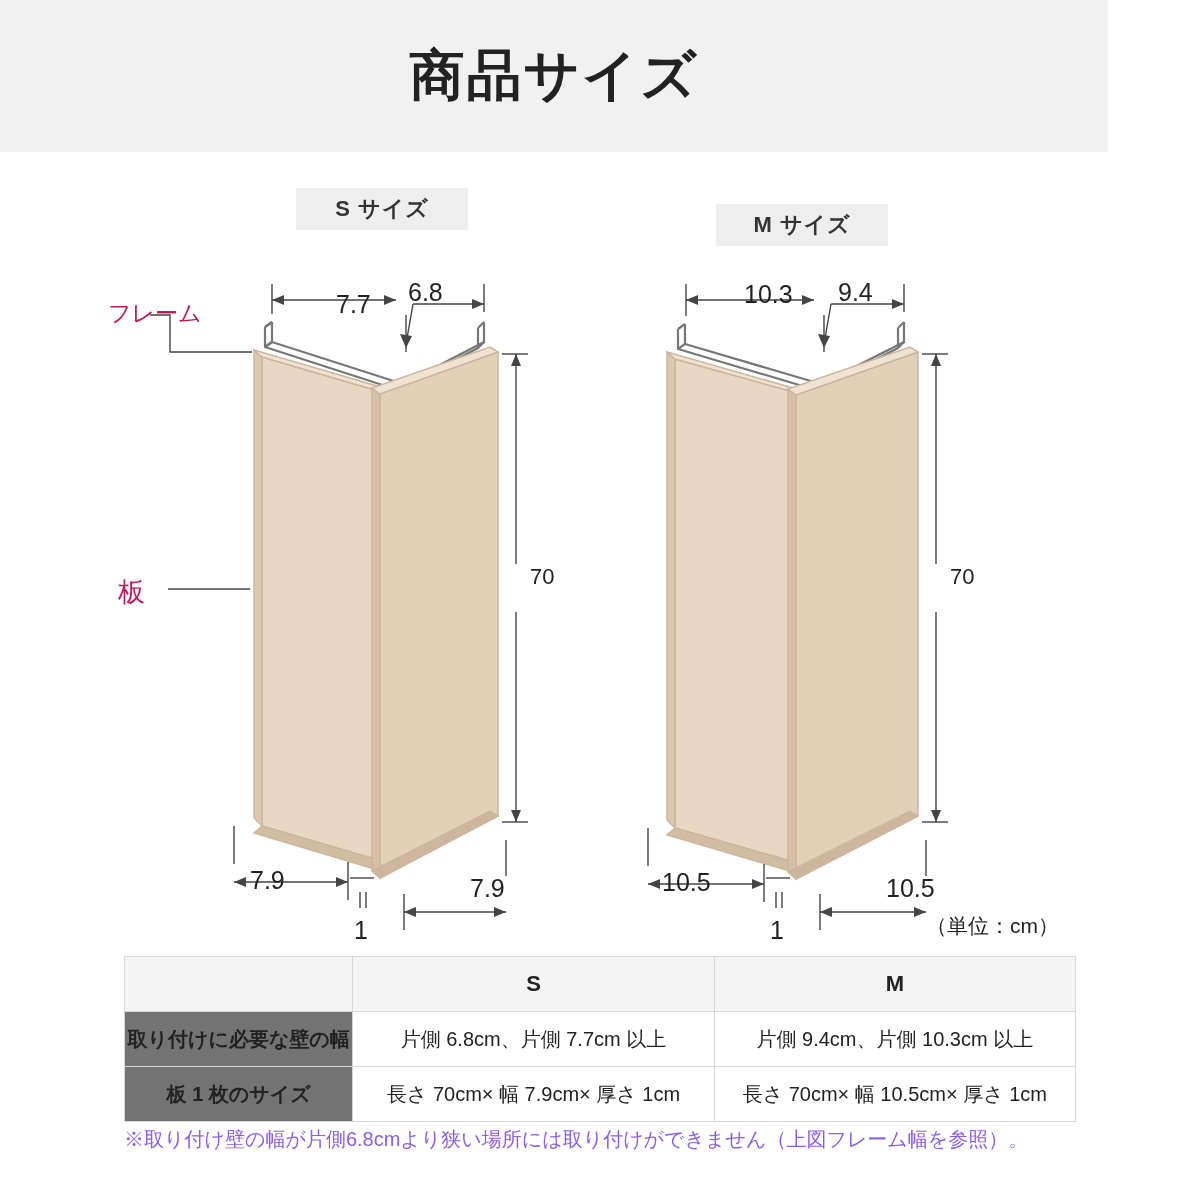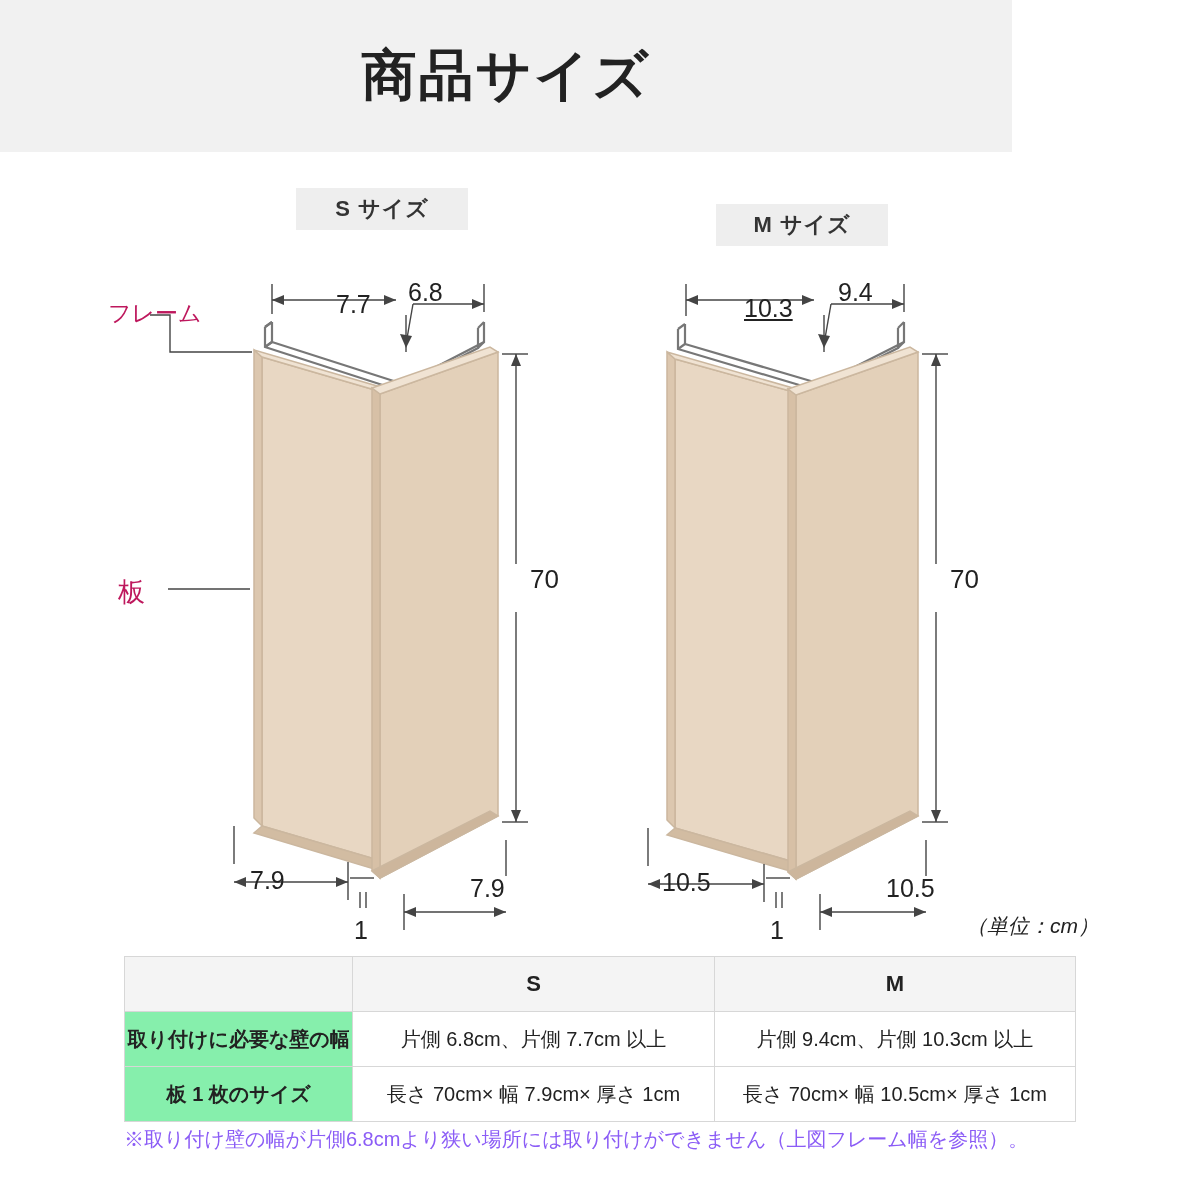--- a/index.html
+++ b/index.html
@@ -12,21 +12,21 @@
     background: #ffffff;
     font-family: "Liberation Sans", sans-serif;
     color: #2b2b2b;
     position: relative;
     overflow: hidden;
   }
   .header {
     position: absolute;
     left: 0;
     top: 0;
-    width: 1012px;
+    width: 1108px;
     height: 152px;
     background: #f1f1f1;
     display: flex;
     align-items: center;
     justify-content: center;
   }
   .header-title {
     font-size: 55px;
     font-weight: bold;
     letter-spacing: 2px;
@@ -60,21 +60,21 @@
     white-space: nowrap;
   }
   .dim-text {
     position: absolute;
     font-size: 25px;
     color: #222222;
     white-space: nowrap;
   }
   .dim-vert {
     position: absolute;
-    font-size: 26px;
+    font-size: 22px;
     color: #222222;
     white-space: nowrap;
   }
   .unit-text {
     position: absolute;
     font-size: 21px;
     color: #222222;
     white-space: nowrap;
   }
   svg.diagram {
@@ -108,21 +108,21 @@
   }
   .spec-table .col-head {
     width: 228px;
     background: #f4f4f4;
     font-weight: bold;
     font-size: 20px;
   }
   .spec-table .col-s { width: 362px; }
   .spec-table .col-m { width: 362px; }
   .spec-table tbody .row-label {
-    background: #86efac;
+    background: #737373;
     font-weight: bold;
   }
 
   .notes {
     position: absolute;
     left: 124px;
     top: 972px;
     width: 980px;
     font-size: 20px;
     line-height: 1.55;
@@ -298,28 +298,28 @@
   <div class="label-text" style="left:108px; top:146px;">フレーム</div>
   <div class="label-text" style="left:118px; top:422px; font-size:27px;">板</div>
 
   <div class="dim-text" style="left:336px; top:126px;margin-top:12px;">7.7</div>
   <div class="dim-text" style="left:408px; top:126px;">6.8</div>
   <div class="dim-vert" style="left:530px; top:412px;">70</div>
   <div class="dim-text" style="left:250px; top:714px;">7.9</div>
   <div class="dim-text" style="left:470px; top:722px;">7.9</div>
   <div class="dim-text" style="left:354px; top:764px;">1</div>
 
-  <div class="dim-text" style="left:744px; top:142px;text-decoration:underline;">10.3</div>
+  <div class="dim-text" style="left:744px; top:128px;">10.3</div>
   <div class="dim-text" style="left:838px; top:126px;">9.4</div>
   <div class="dim-vert" style="left:950px; top:412px;">70</div>
   <div class="dim-text" style="left:662px; top:716px;">10.5</div>
   <div class="dim-text" style="left:886px; top:722px;">10.5</div>
   <div class="dim-text" style="left:770px; top:764px;">1</div>
 
-  <div class="unit-text" style="left:966px; top:760px;font-style:italic;">（単位：cm）</div>
+  <div class="unit-text" style="left:926px; top:760px;">（単位：cm）</div>
 
   <table class="spec-table">
     <thead>
       <tr>
         <th class="col-head"></th>
         <th class="col-s">S</th>
         <th class="col-m">M</th>
       </tr>
     </thead>
     <tbody>

